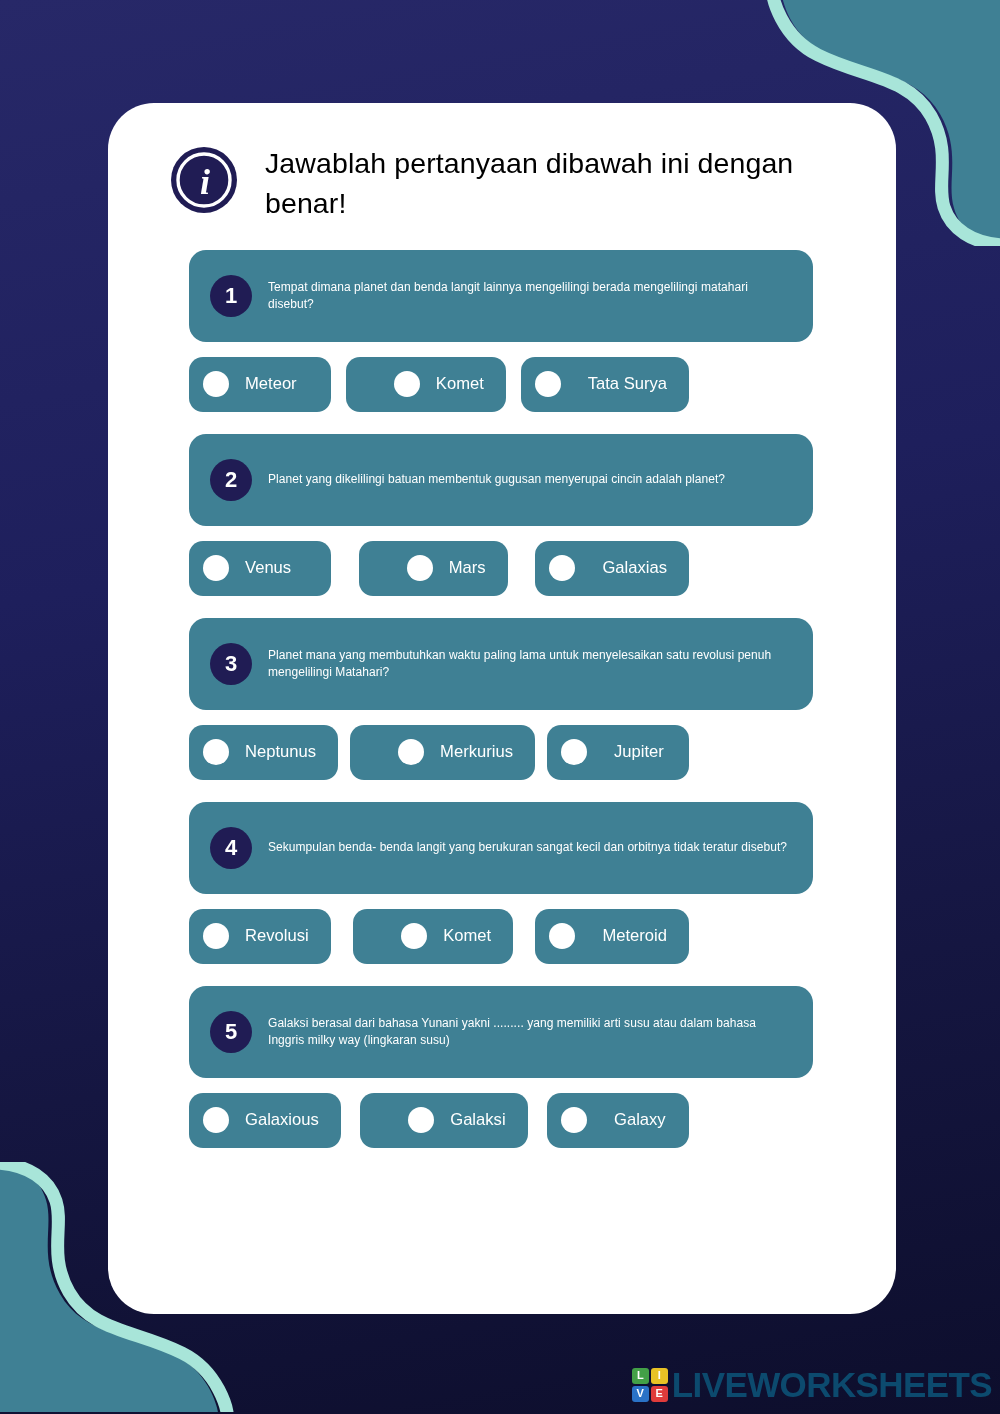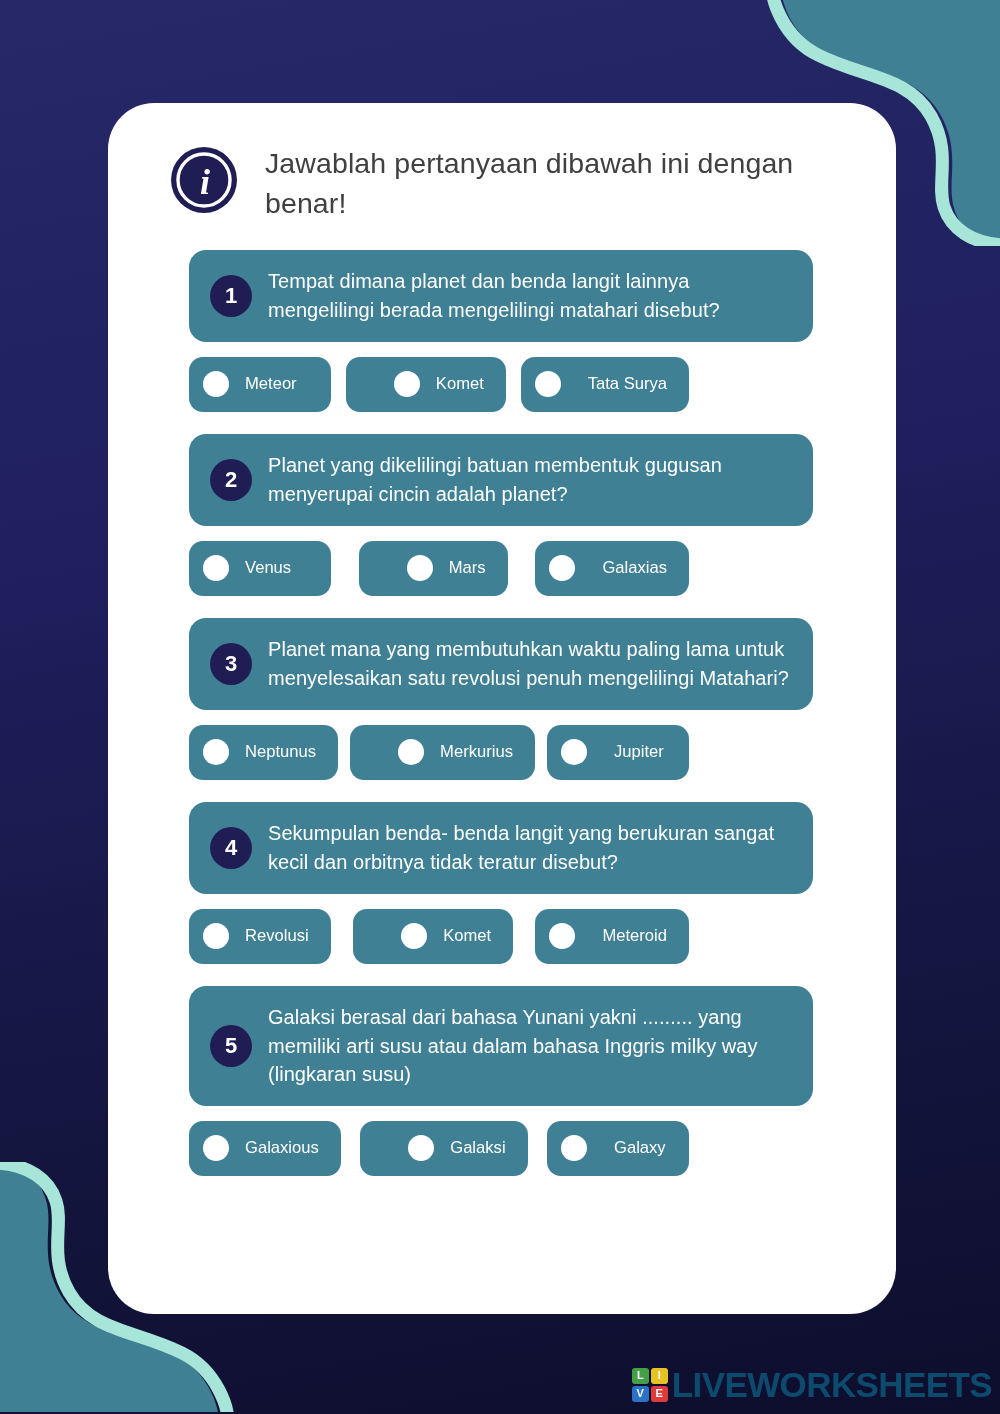--- a/index.html
+++ b/index.html
@@ -45,21 +45,21 @@
   .info-icon {
     flex: 0 0 auto;
     width: 68px;
     height: 68px;
     margin-top: 3px;
   }
   .header-title {
     margin-left: 27px;
     font-size: 28.5px;
     line-height: 1.42;
-    color: #404040;
+    color: #000000;
     letter-spacing: 0.1px;
     max-width: 540px;
     font-weight: 400;
   }
 
   
   .questions {
     padding: 26px 0 0 81px;
   }
   .qblock { margin-bottom: 10px; }
@@ -82,21 +82,21 @@
     color: #ffffff;
     font-size: 22px;
     font-weight: bold;
     display: flex;
     align-items: center;
     justify-content: center;
     margin-right: 16px;
   }
   .qtext {
     color: #ffffff;
-    font-size: 20px;
+    font-size: 12px;
     line-height: 1.43;
     letter-spacing: 0.05px;
   }
 
   
   .options {
     display: flex;
     margin-top: 15px;
     margin-bottom: 22px;
     width: 500px;

